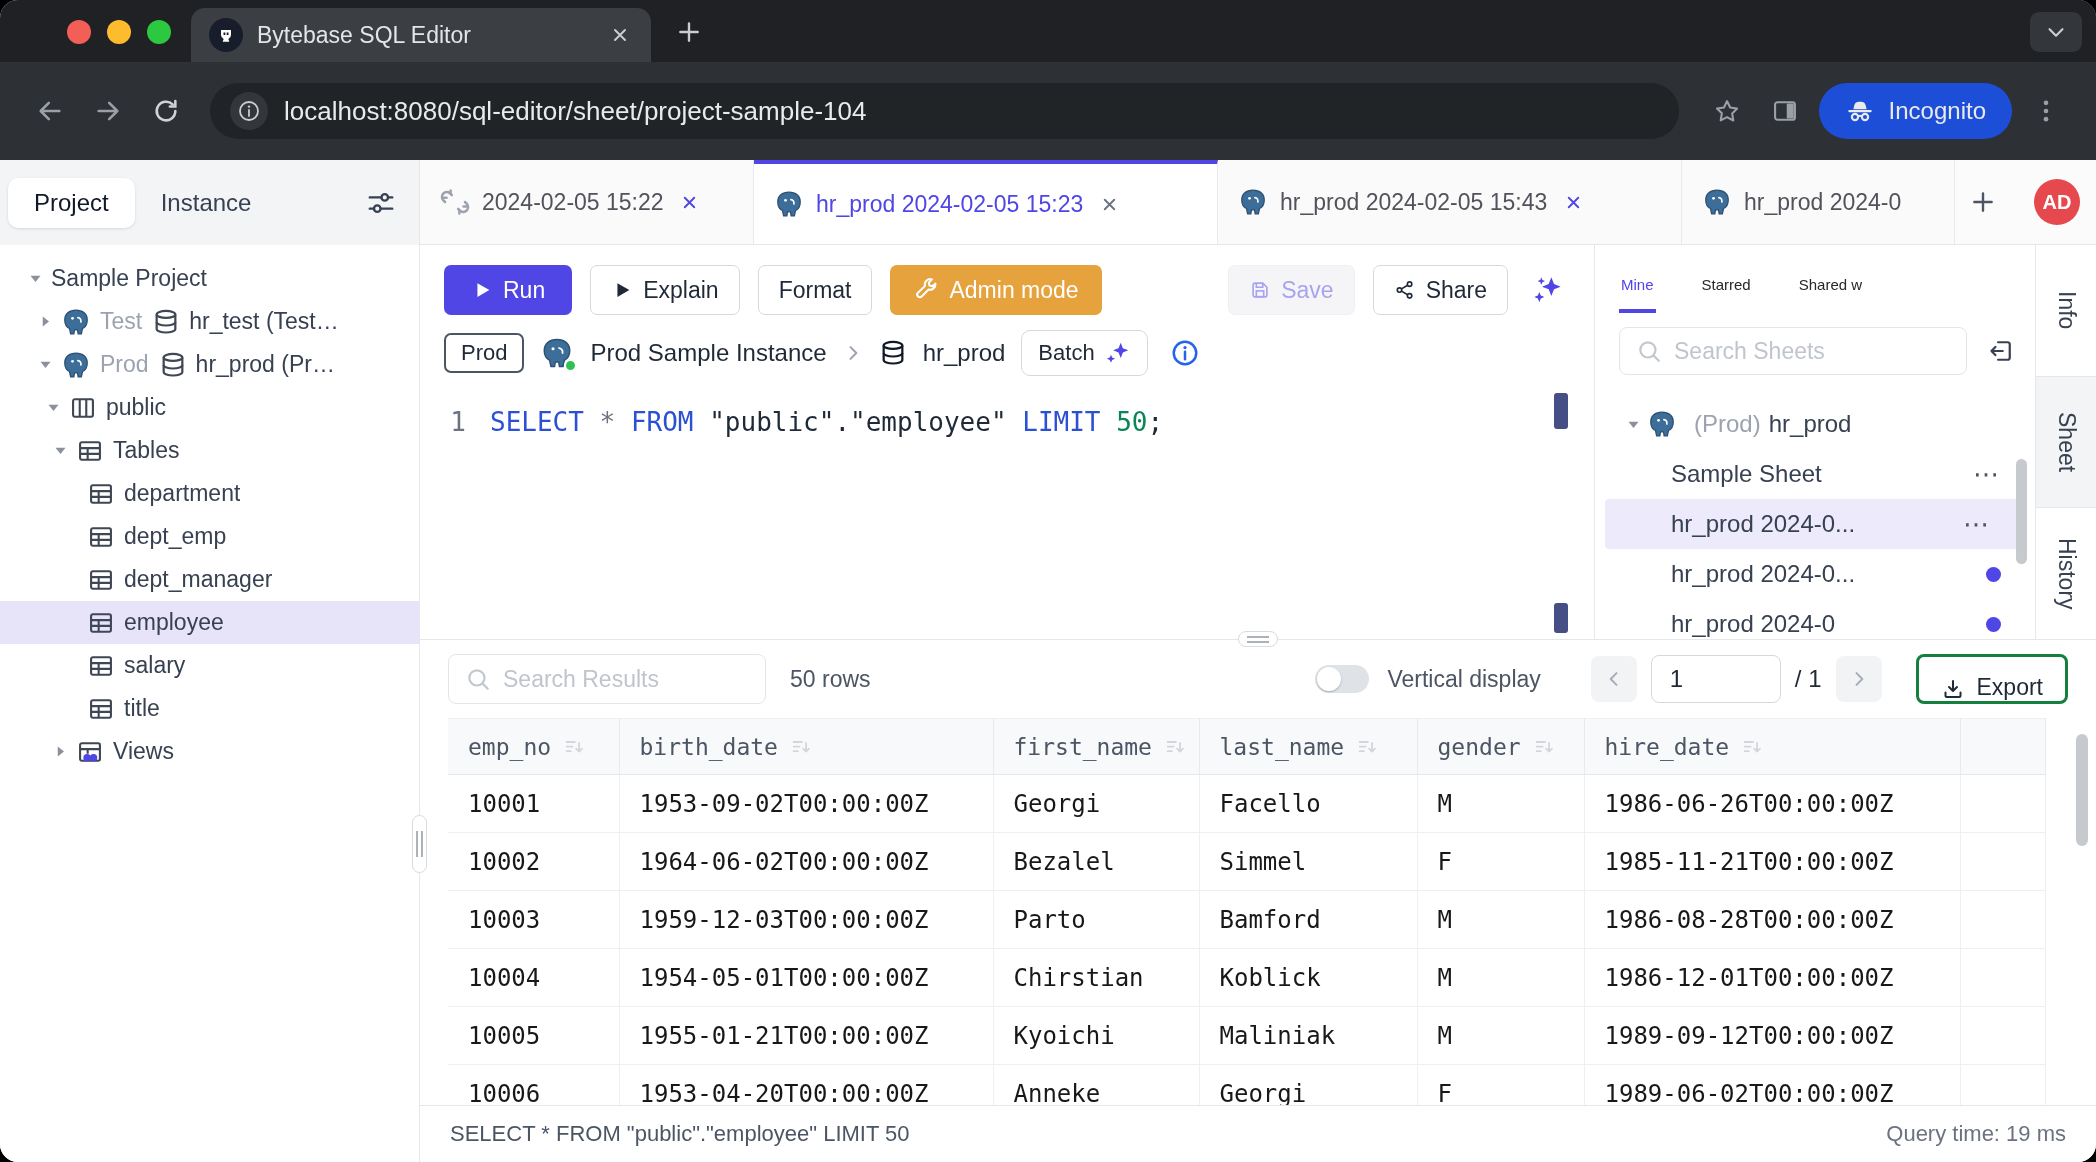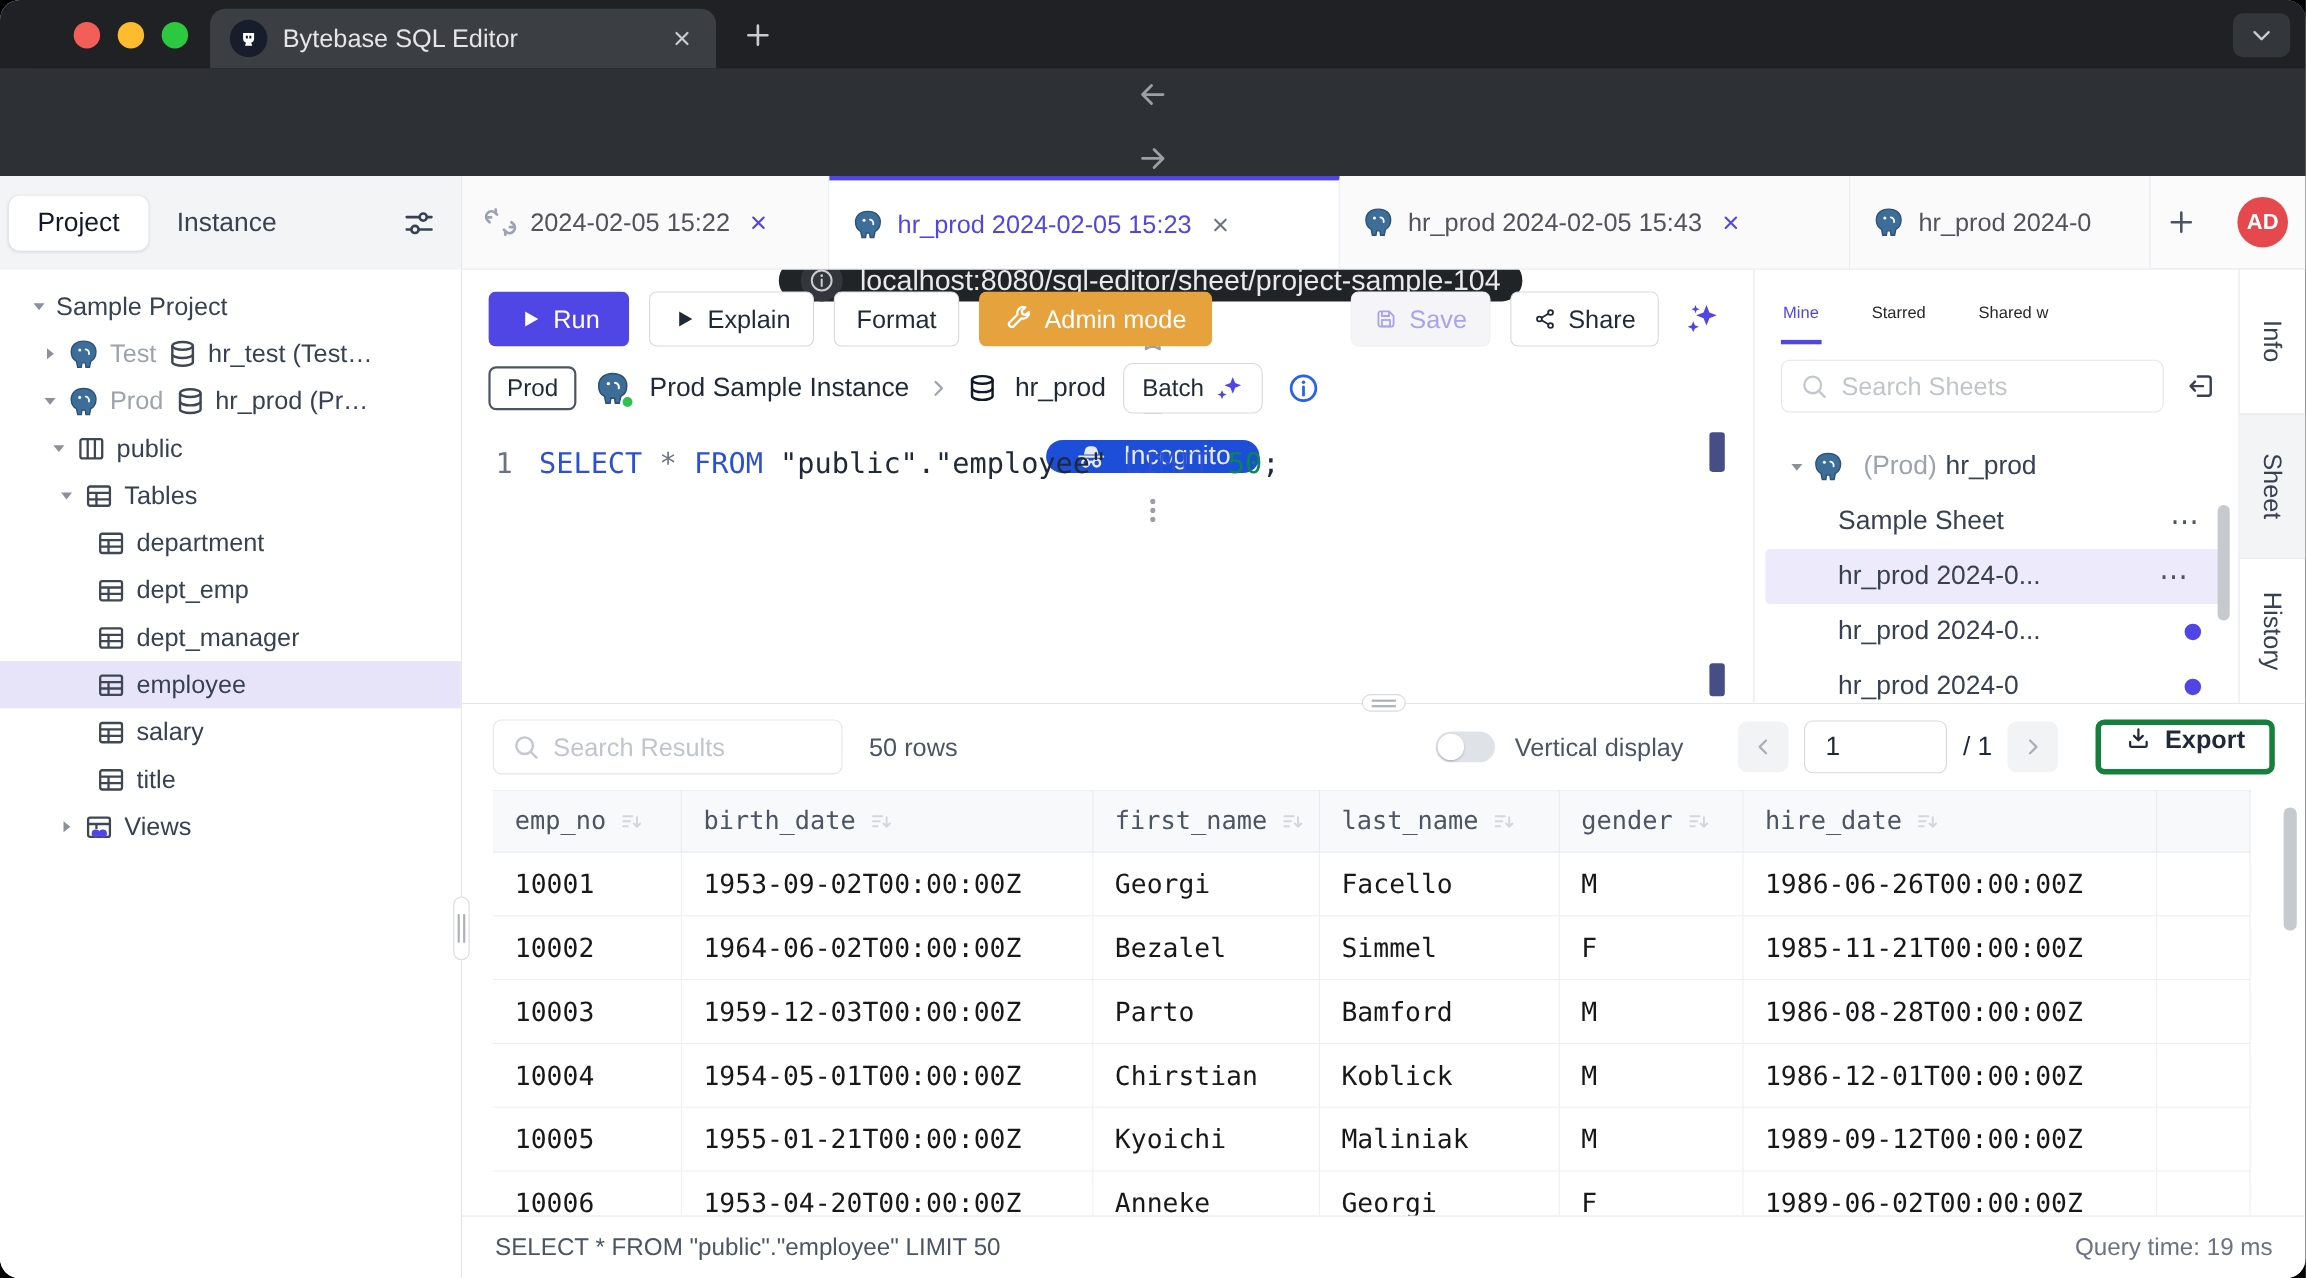--- a/index.html
+++ b/index.html
@@ -19,21 +19,21 @@
   .favicon svg { width:20px; height:20px; }
   .browser-tab-title { color:#E3E5E8; font-size:23px; flex:1; white-space:nowrap; overflow:hidden; }
   .tab-close { color:#C9CCD0; width:26px; height:26px; display:flex; align-items:center; justify-content:center; }
   .tab-close svg { width:20px; height:20px; }
   .newtab { color:#C9CCD0; margin:0 0 10px 18px; width:40px; height:40px; display:flex; align-items:center; justify-content:center; }
   .newtab svg { width:26px; height:26px; }
   .chrome-chevron { position:absolute; right:14px; top:12px; width:52px; height:40px; border-radius:9px; background:#33363A;
     display:flex; align-items:center; justify-content:center; color:#C9CCD0; }
   .chrome-chevron svg { width:22px; height:22px; }
 
-  .nav-toolbar { height:98px; background:#2D3034; display:flex; align-items:center; padding:0 26px; gap:10px;flex-direction:column; }
+  .nav-toolbar { height:98px; background:#2D3034; display:flex; align-items:center; padding:0 26px; gap:10px; }
   .nav-btn { width:48px; height:48px; display:flex; align-items:center; justify-content:center; color:#9AA0A6; flex:none; }
   .nav-btn svg { width:28px; height:28px; }
   .nav-btn.reload { color:#CFD3D7; }
   .urlbar { flex:1; height:56px; margin:0 14px 0 10px; background:#212427; border-radius:28px; display:flex; align-items:center; padding:0 20px; gap:16px; }
   .url-info { width:38px; height:38px; border-radius:50%; background:#33363A; color:#C9CCD0; display:flex; align-items:center; justify-content:center; flex:none; }
   .url-info svg { width:24px; height:24px; }
   .url-text { color:#E8EAED; font-size:26px; white-space:nowrap; }
   .incognito { height:56px; background:#1d4ed8; border-radius:28px; display:flex; align-items:center; gap:14px; padding:0 26px; color:#E8EAED; }
   .incognito svg { width:30px; height:30px; }
   .incognito-label { font-size:24px; }
@@ -161,21 +161,21 @@
   .row-count { font-size:23px; color:#4B5563; white-space:nowrap; }
   .results-toolbar .gap { flex:1; }
   .toggle { width:54px; height:28px; border-radius:14px; background:#DFE3E8; position:relative; flex:none; }
   .toggle .knob { position:absolute; left:2px; top:2px; width:24px; height:24px; border-radius:50%; background:#fff; box-shadow:0 1px 2px rgba(0,0,0,.25); }
   .toggle-label { font-size:23px; color:#4B5563; margin-left:-6px; white-space:nowrap; }
   .pager { display:flex; align-items:center; gap:14px; margin-left:26px; }
   .pg-btn { width:46px; height:46px; border-radius:8px; background:#F2F3F5; display:flex; align-items:center; justify-content:center; color:#A8AEB6; }
   .pg-btn svg { width:20px; height:20px; }
   .pg-input { width:130px; height:48px; border:1px solid #D5D9DF; border-radius:8px; font-size:24px; color:#1F2937; padding:0 18px; outline:none; font-family:"Liberation Sans",sans-serif; }
   .pg-total { font-size:24px; color:#1F2937; }
-  .btn-export { height:50px; border:5px solid #15803d; border-radius:8px; background:#fff; display:flex; align-items:flex-start; gap:12px; padding:0 22px; font-size:23px; color:#1F2937; margin-left:10px;font-weight:bold; }
+  .btn-export { height:50px; border:3px solid #15803d; border-radius:8px; background:#fff; display:flex; align-items:flex-end; gap:12px; padding:0 22px; font-size:23px; color:#1F2937; margin-left:10px; }
   .btn-export svg { width:24px; height:24px; }
 
   .table-wrap { flex:1; overflow:hidden; position:relative; padding-left:28px; }
   table.results-grid { border-collapse:collapse; table-layout:fixed; font-family:"DejaVu Sans Mono", monospace; }
   .results-grid th { background:#F8F9FA; font-weight:normal; text-align:left; font-size:23px; color:#4B5563; height:56px; padding:0 0 0 20px;
     border-right:1px solid #E8EAED; border-bottom:1px solid #E5E7EB; border-top:1px solid #EDEFF1; white-space:nowrap; overflow:hidden; }
   .results-grid th .th-in { display:flex; align-items:center; gap:12px; }
   .results-grid th svg { width:22px; height:22px; color:#D3D7DC; flex:none; }
   .results-grid td { font-size:24px; color:#18181B; height:58px; padding:0 0 0 20px; border-right:1px solid #EDEFF1; border-bottom:1px solid #EDEFF1; white-space:nowrap; overflow:hidden; }
   .grid-scrollthumb { position:absolute; right:8px; top:16px; width:12px; height:112px; border-radius:6px; background:#C6C9CE; }

